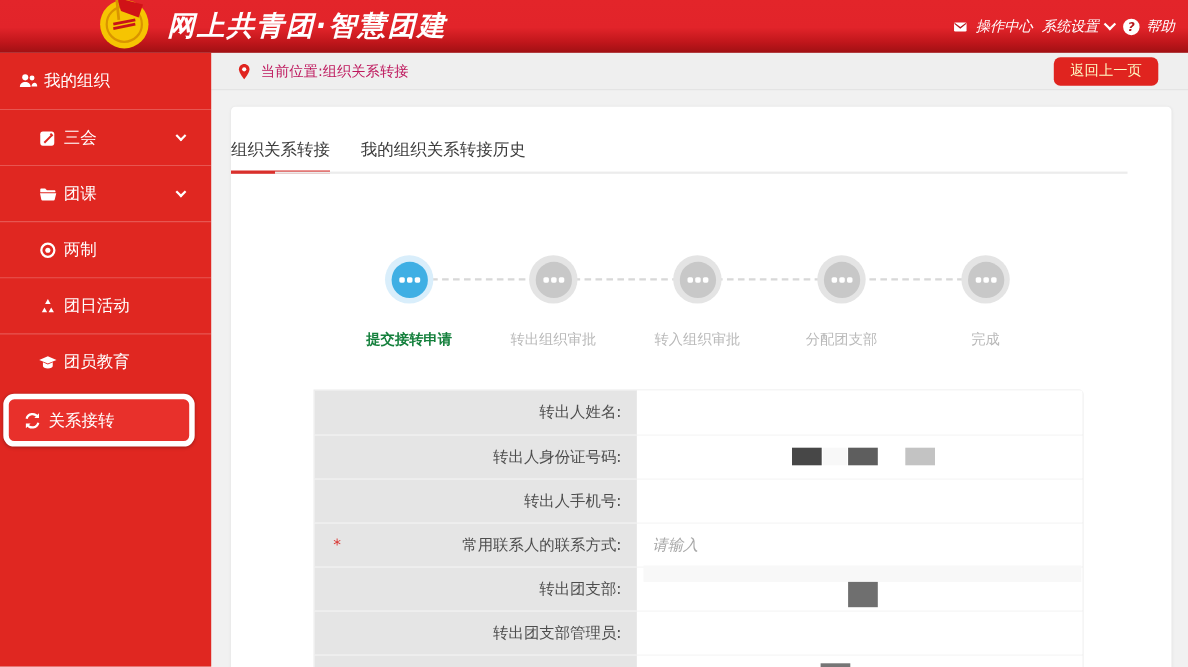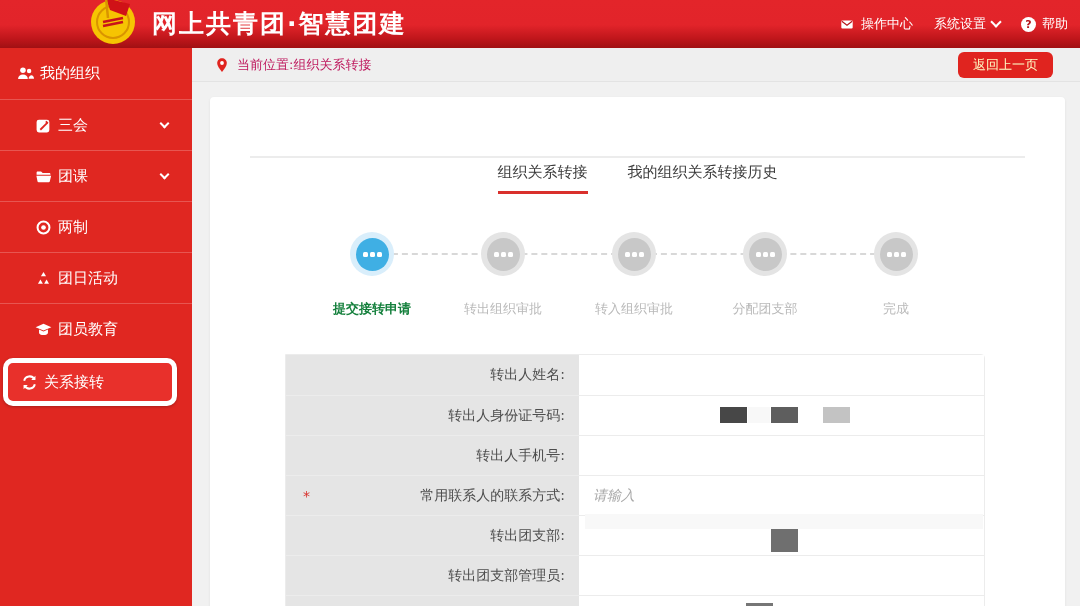--- a/index.html
+++ b/index.html
@@ -1,26 +1,26 @@
 <!DOCTYPE html>
 <html><head>
 <meta charset="utf-8">
 <style>
   html,body{margin:0;padding:0;width:1080px;height:606px;overflow:hidden;
     font-family:"DejaVu Sans","Liberation Sans",sans-serif;background:#f1f1f1;}
   *{box-sizing:border-box;}
 
   
   .header{position:absolute;left:0;top:0;width:1080px;height:48px;
-    background:linear-gradient(180deg,#e3252a 0%,#e2242a 52%,#c0161b 80%,#a01013 100%);z-index:30;}
+    background:linear-gradient(180deg,#e3252a 0%,#e2242a 52%,#c0161b 80%,#a01013 100%);z-index:30;font-style:italic;}
   .logo{position:absolute;left:86px;top:-8px;width:54px;height:54px;}
   .app-title{position:absolute;left:152px;top:7px;color:#fff;font-size:25px;
     font-weight:bold;letter-spacing:2px;white-space:nowrap;}
   .header-menu{position:absolute;right:12px;top:0;height:48px;display:flex;
-    align-items:center;gap:21px;}
+    align-items:center;gap:8px;}
   .hmenu-item{display:flex;align-items:center;gap:6px;color:#fff;font-size:13px;cursor:pointer;}
   .hmenu-item svg{display:block;}
   .chev{width:8px;height:8px;border-right:2px solid #fff;border-bottom:2px solid #fff;
     transform:rotate(45deg);margin-top:-4px;}
   .qicon{width:15px;height:15px;border-radius:50%;background:#fff;color:#b5141a;
     font-weight:bold;font-size:11px;line-height:15px;text-align:center;}
   .qicon::before{content:"?";}
 
   
   .sidebar{position:absolute;left:0;top:48px;width:192px;height:558px;background:#e02721;z-index:20;}
@@ -44,21 +44,21 @@
   .back-btn{position:absolute;right:27px;top:4px;height:26px;padding:0 15px;background:#e0241f;
     color:#fef9c3;font-size:13px;border:none;border-radius:6px;line-height:26px;cursor:pointer;
     font-family:inherit;}
 
   
   .main{position:absolute;left:192px;top:82px;width:888px;height:524px;background:#f1f1f1;}
   .card{position:absolute;left:18px;top:15px;width:855px;height:560px;background:#fff;
     border-radius:4px 4px 0 0;box-shadow:0 1px 3px rgba(0,0,0,.07);}
 
   
-  .tabs{position:absolute;left:0;top:30px;width:100%;display:flex;justify-content:center;gap:40px;margin-top:36px;}
+  .tabs{position:absolute;left:0;top:30px;width:100%;display:flex;gap:28px;}
   .tab{font-size:15px;color:#3c3c3c;padding-bottom:9px;cursor:pointer;position:relative;}
   .tab.active{border-bottom:3px solid #d9302c;}
   .tabs-divider{position:absolute;left:40px;right:40px;top:59px;height:2px;background:#ececec;}
 
   
   .steps{position:absolute;left:107px;top:135px;width:634px;display:flex;gap:21px;}
   .steps-line{position:absolute;left:55px;right:55px;top:21px;border-top:2px dashed #d8d8d8;z-index:0;}
   .step{width:110px;display:flex;flex-direction:column;align-items:center;z-index:1;}
   .halo{width:44px;height:44px;border-radius:50%;display:flex;align-items:center;justify-content:center;}
   .halo.active{background:#d9eefb;}

